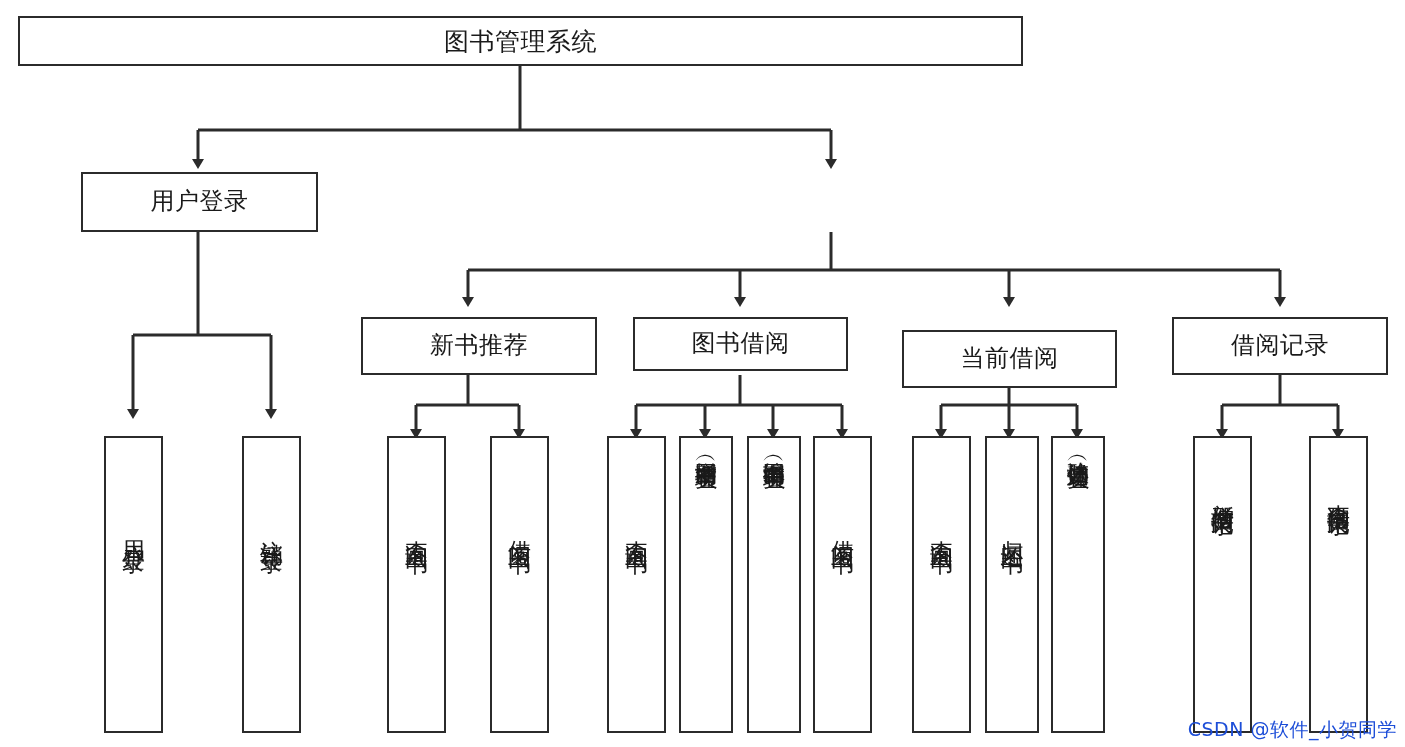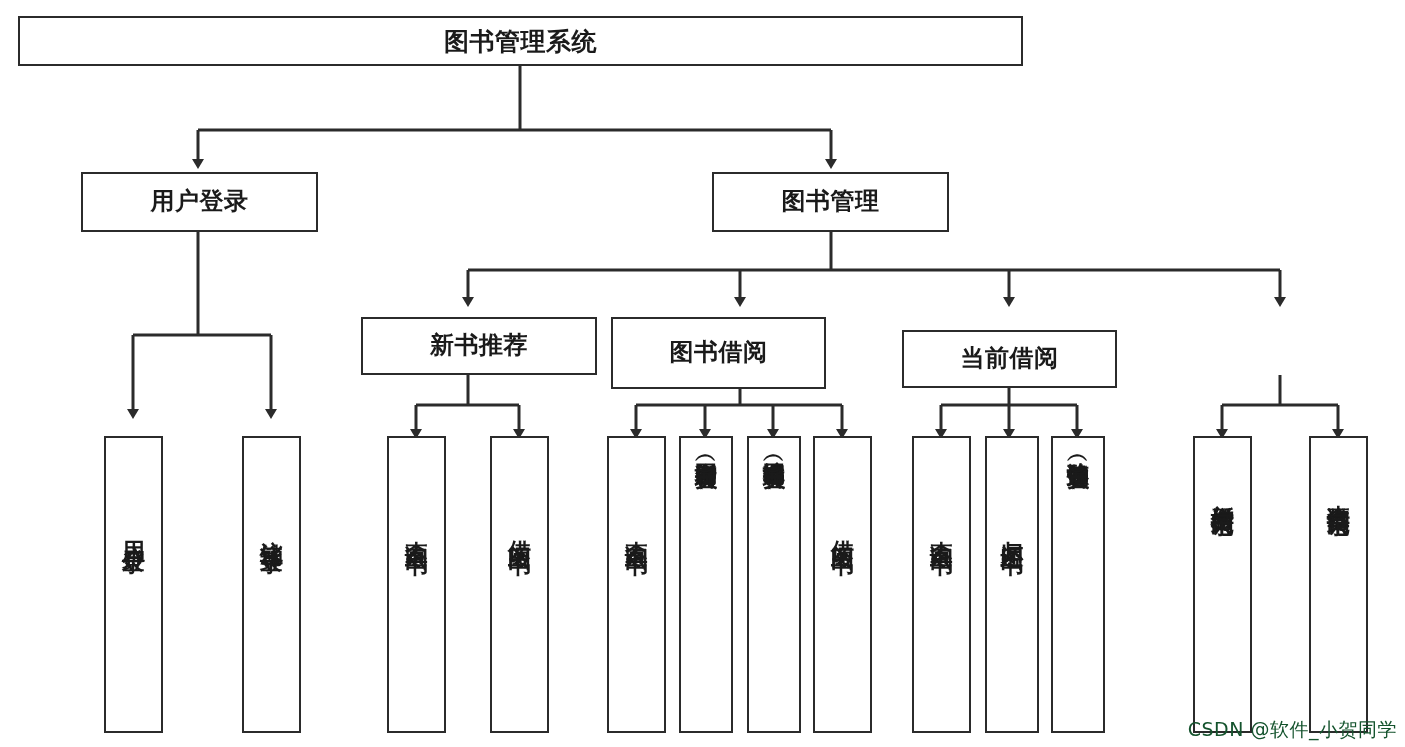--- a/index.html
+++ b/index.html
@@ -36,21 +36,20 @@
     display: flex;
     align-items: center;
     justify-content: center;
     color: #1a1a1a;
   }
   .node .label {
     display: block;
     text-align: left;
     line-height: 1.08;
     letter-spacing: 0.5px;
-    font-weight: bold;
   }
   
   .node.horiz .label {
     writing-mode: horizontal-tb;
     font-size: 24px;
   }
   .node.root .label { font-size: 25px; }
   
   .node.vert {
     align-items: flex-start;
@@ -63,21 +62,21 @@
     font-size: 23px;
     line-height: 1.0;
     letter-spacing: 4px;
     white-space: nowrap;
   }
   .watermark {
     position: absolute;
     right: 8px;
     bottom: 4px;
     font-size: 19px;
-    color: #14532d;
+    color: #1d4ed8;
     white-space: nowrap;
     letter-spacing: 0.5px;
     font-family: "DejaVu Sans", "Liberation Sans", sans-serif;
   }
 </style>
 </head>
 <body>
 
 <div id="diagram-root">
 
@@ -132,36 +131,36 @@
   </svg>
 
   <div class="node horiz root" style="left:18px; top:16px; width:1005px; height:50px;">
     <span class="label">图书管理系统</span>
   </div>
 
   <div class="node horiz" style="left:81px; top:172px; width:237px; height:60px;">
     <span class="label">用户登录</span>
   </div>
 
-  <div class="node horiz" style="left:712px; top:172px; width:237px; height:60px;">
-    <span class="label">图书管理</span>
-  </div>
 
   <div class="node horiz" style="left:361px; top:317px; width:236px; height:58px;">
     <span class="label">新书推荐</span>
   </div>
 
-  <div class="node horiz" style="left:611px; top:317px; width:215px; height:72px;">
+  <div class="node horiz" style="left:633px; top:317px; width:215px; height:54px;">
     <span class="label">图书借阅</span>
   </div>
 
   <div class="node horiz" style="left:902px; top:330px; width:215px; height:58px;">
     <span class="label">当前借阅</span>
   </div>
 
+  <div class="node horiz" style="left:1172px; top:317px; width:216px; height:58px;">
+    <span class="label">借阅记录</span>
+  </div>
 
   <div class="node vert" style="left:104px; top:436px; width:59px; height:297px; padding-top:84px;">
     <span class="label">用户登录</span>
   </div>
 
   <div class="node vert" style="left:242px; top:436px; width:59px; height:297px; padding-top:84px;">
     <span class="label">注销登录</span>
   </div>
 
   <div class="node vert" style="left:387px; top:436px; width:59px; height:297px; padding-top:84px;">

